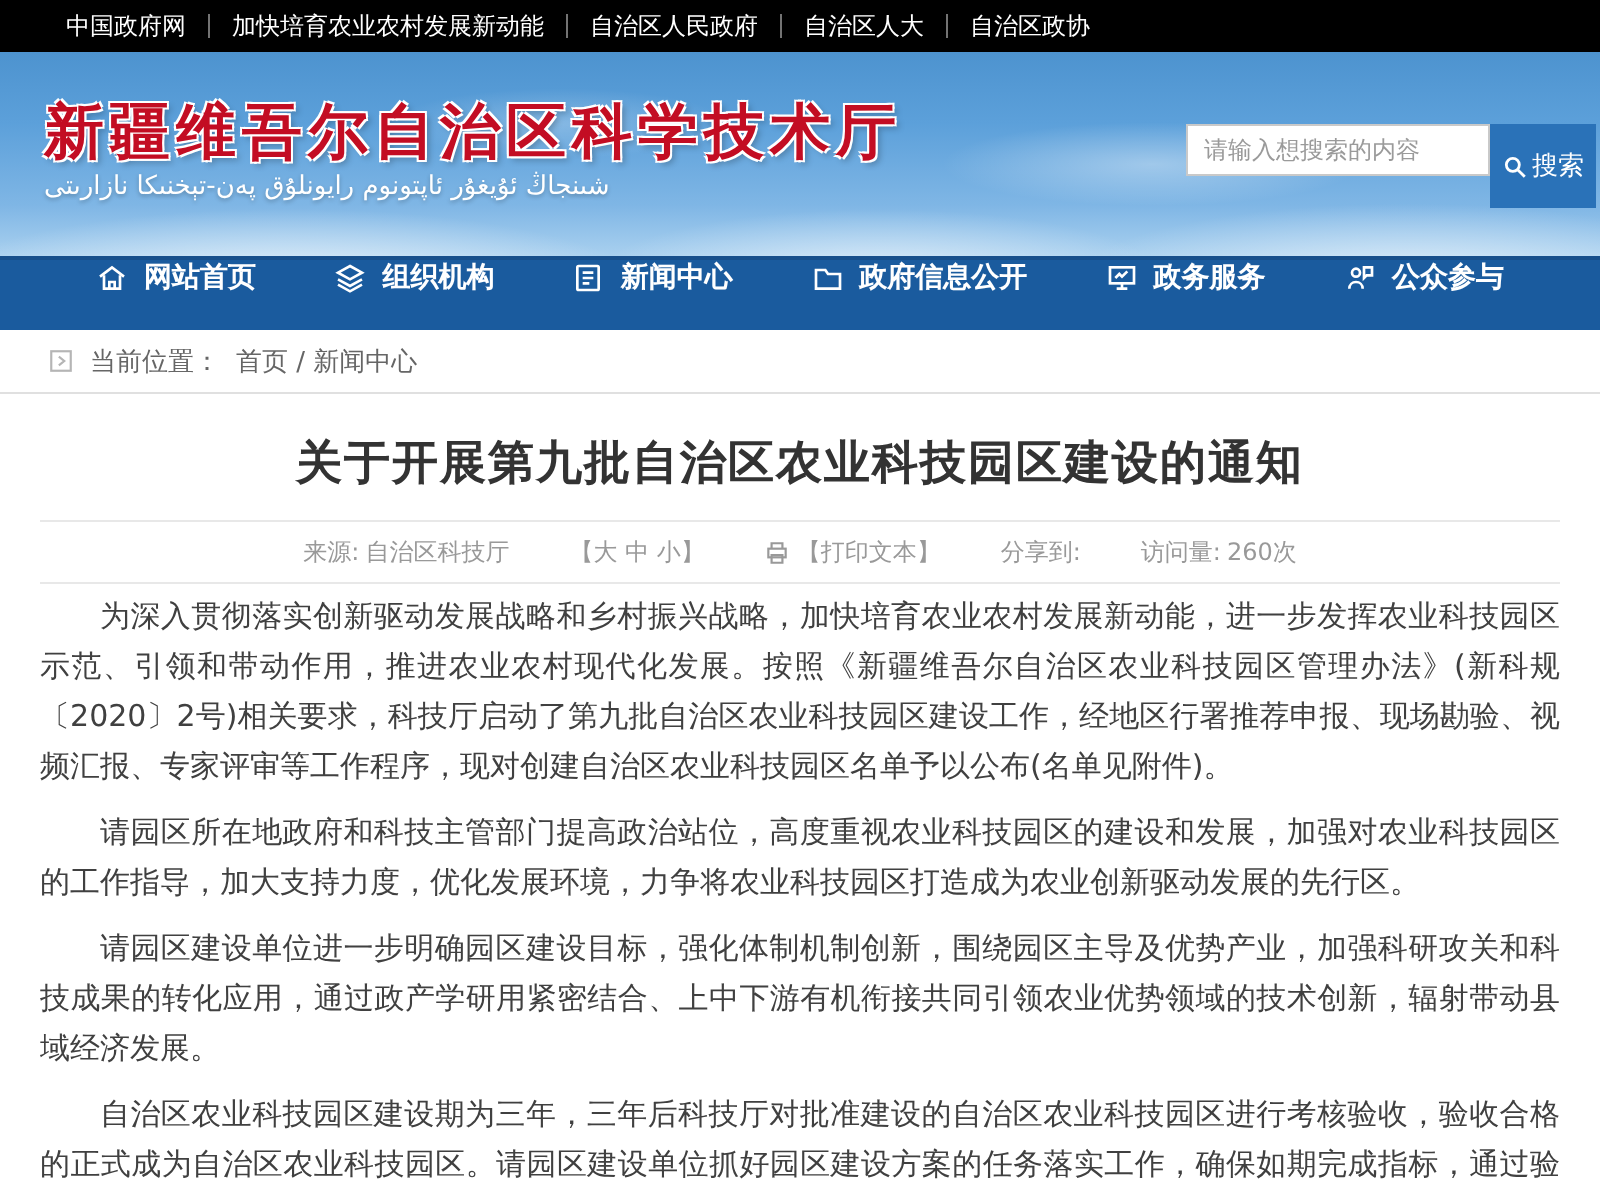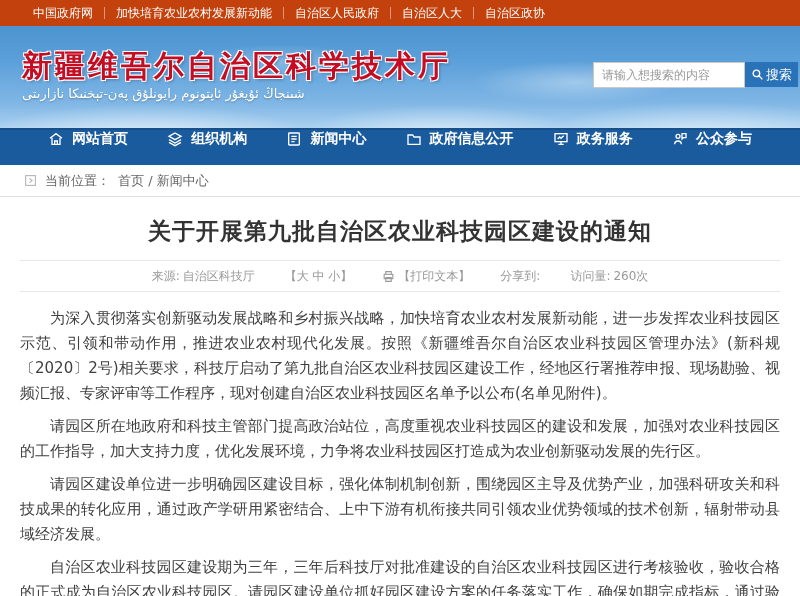--- a/index.html
+++ b/index.html
@@ -1,20 +1,20 @@
 <!DOCTYPE html>
 <html><head>
 <meta charset="utf-8">
 <style>
   * { box-sizing: border-box; margin: 0; padding: 0; }
   html,body { width:800px; height:596px; overflow:hidden; background:#fff;
     font-family:"DejaVu Sans","Liberation Sans",sans-serif; }
 
   
-  .topbar { height:26px; background:#c2410c; display:flex; align-items:center; padding-left:22px;text-align:center; }
+  .topbar { height:26px; background:#000000; display:flex; align-items:center; padding-left:22px;text-align:center; }
   .topbar a { color:#fff; font-size:12px; text-decoration:none; padding:0 11px; white-space:nowrap; cursor:pointer; }
   .topbar .sep { width:1px; height:12px; background:rgba(255,255,255,.45); }
 
   
   .banner { position:relative; height:102px;
     background-image:
       radial-gradient(ellipse 260px 60px at 18% 118%, rgba(255,255,255,.75), rgba(255,255,255,0) 70%),
       radial-gradient(ellipse 200px 45px at 55% 108%, rgba(255,255,255,.55), rgba(255,255,255,0) 70%),
       radial-gradient(ellipse 240px 55px at 88% 112%, rgba(255,255,255,.6), rgba(255,255,255,0) 70%),
       radial-gradient(ellipse 150px 30px at 72% 55%, rgba(255,255,255,.35), rgba(255,255,255,0) 70%),
@@ -22,21 +22,21 @@
       linear-gradient(180deg,#4d93cf 0%, #5ca0da 35%, #7fb6e5 75%, #a9d0ef 100%);
   }
   .site-title { position:absolute; left:22px; top:20px; font-size:30px; font-weight:bold;
     color:#c30d23; letter-spacing:3px;
     text-shadow:-1px -1px 0 #fff, 1px -1px 0 #fff, -1px 1px 0 #fff, 1px 1px 0 #fff, 2px 2px 3px rgba(0,0,0,.25); }
   .site-sub { position:absolute; left:22px; top:60px; color:#fff; font-size:13px; direction:rtl; letter-spacing:1px;
     text-shadow:0 1px 2px rgba(0,0,0,.25); }
   .search { position:absolute; right:2px; top:36px; display:flex; height:25px; }
   .search input { width:152px; height:25px; border:1px solid #c9c9c9; padding:12px 8px; font-size:12px; color:#a16207; outline:none; }
   .search input::placeholder { color:#9a9a9a; }
-  .search button { min-width:50px; height:25px; background:#2a72b8; color:#fff; border:none; font-size:13px;
+  .search button { min-width:50px; height:42px; background:#2a72b8; color:#fff; border:none; font-size:13px;
     display:flex; align-items:center; justify-content:center; gap:2px; cursor:pointer; padding:0 6px; }
   .search button svg { width:13px; height:13px; }
 
   
   .nav { height:37px; background:#1a5b9e; border-top:2px solid #174f8b;
     display:flex; align-items:flex-start; justify-content:space-between; padding:0 48px; }
   .nav-item { display:flex; align-items:center; gap:8px; color:#fff; font-size:14px; font-weight:bold; cursor:pointer; white-space:nowrap; }
   .nav-item svg { width:16px; height:16px; display:block; }
 
   
@@ -47,21 +47,21 @@
 
   
   .article { padding:0 20px; }
   .article-title { text-align:center; font-size:23px; font-weight:bold; color:#333; margin:19px 10px 13px; letter-spacing:1px; }
   .meta { border-top:1px solid #e8e8e8; border-bottom:1px solid #e8e8e8; padding:7px 0 6px;
     display:flex; justify-content:center; gap:30px; font-size:12px; color:#999; align-items:center; }
   .meta .item { display:flex; align-items:center; gap:3px; white-space:nowrap; }
   .meta .item svg { width:13px; height:13px; }
   .meta .clickable { cursor:pointer; }
   .body-text p { font-size:15px; color:#404040; line-height:25px; text-indent:2em; text-align:justify; margin-top:8px; }
-  .body-text p:first-child { margin-top:14px; }
+  .body-text p:first-child { margin-top:4px; }
 </style>
 </head>
 <body>
 
 <div class="topbar">
   <a>中国政府网</a>
   <span class="sep"></span>
   <a>加快培育农业农村发展新动能</a>
   <span class="sep"></span>
   <a>自治区人民政府</a>

